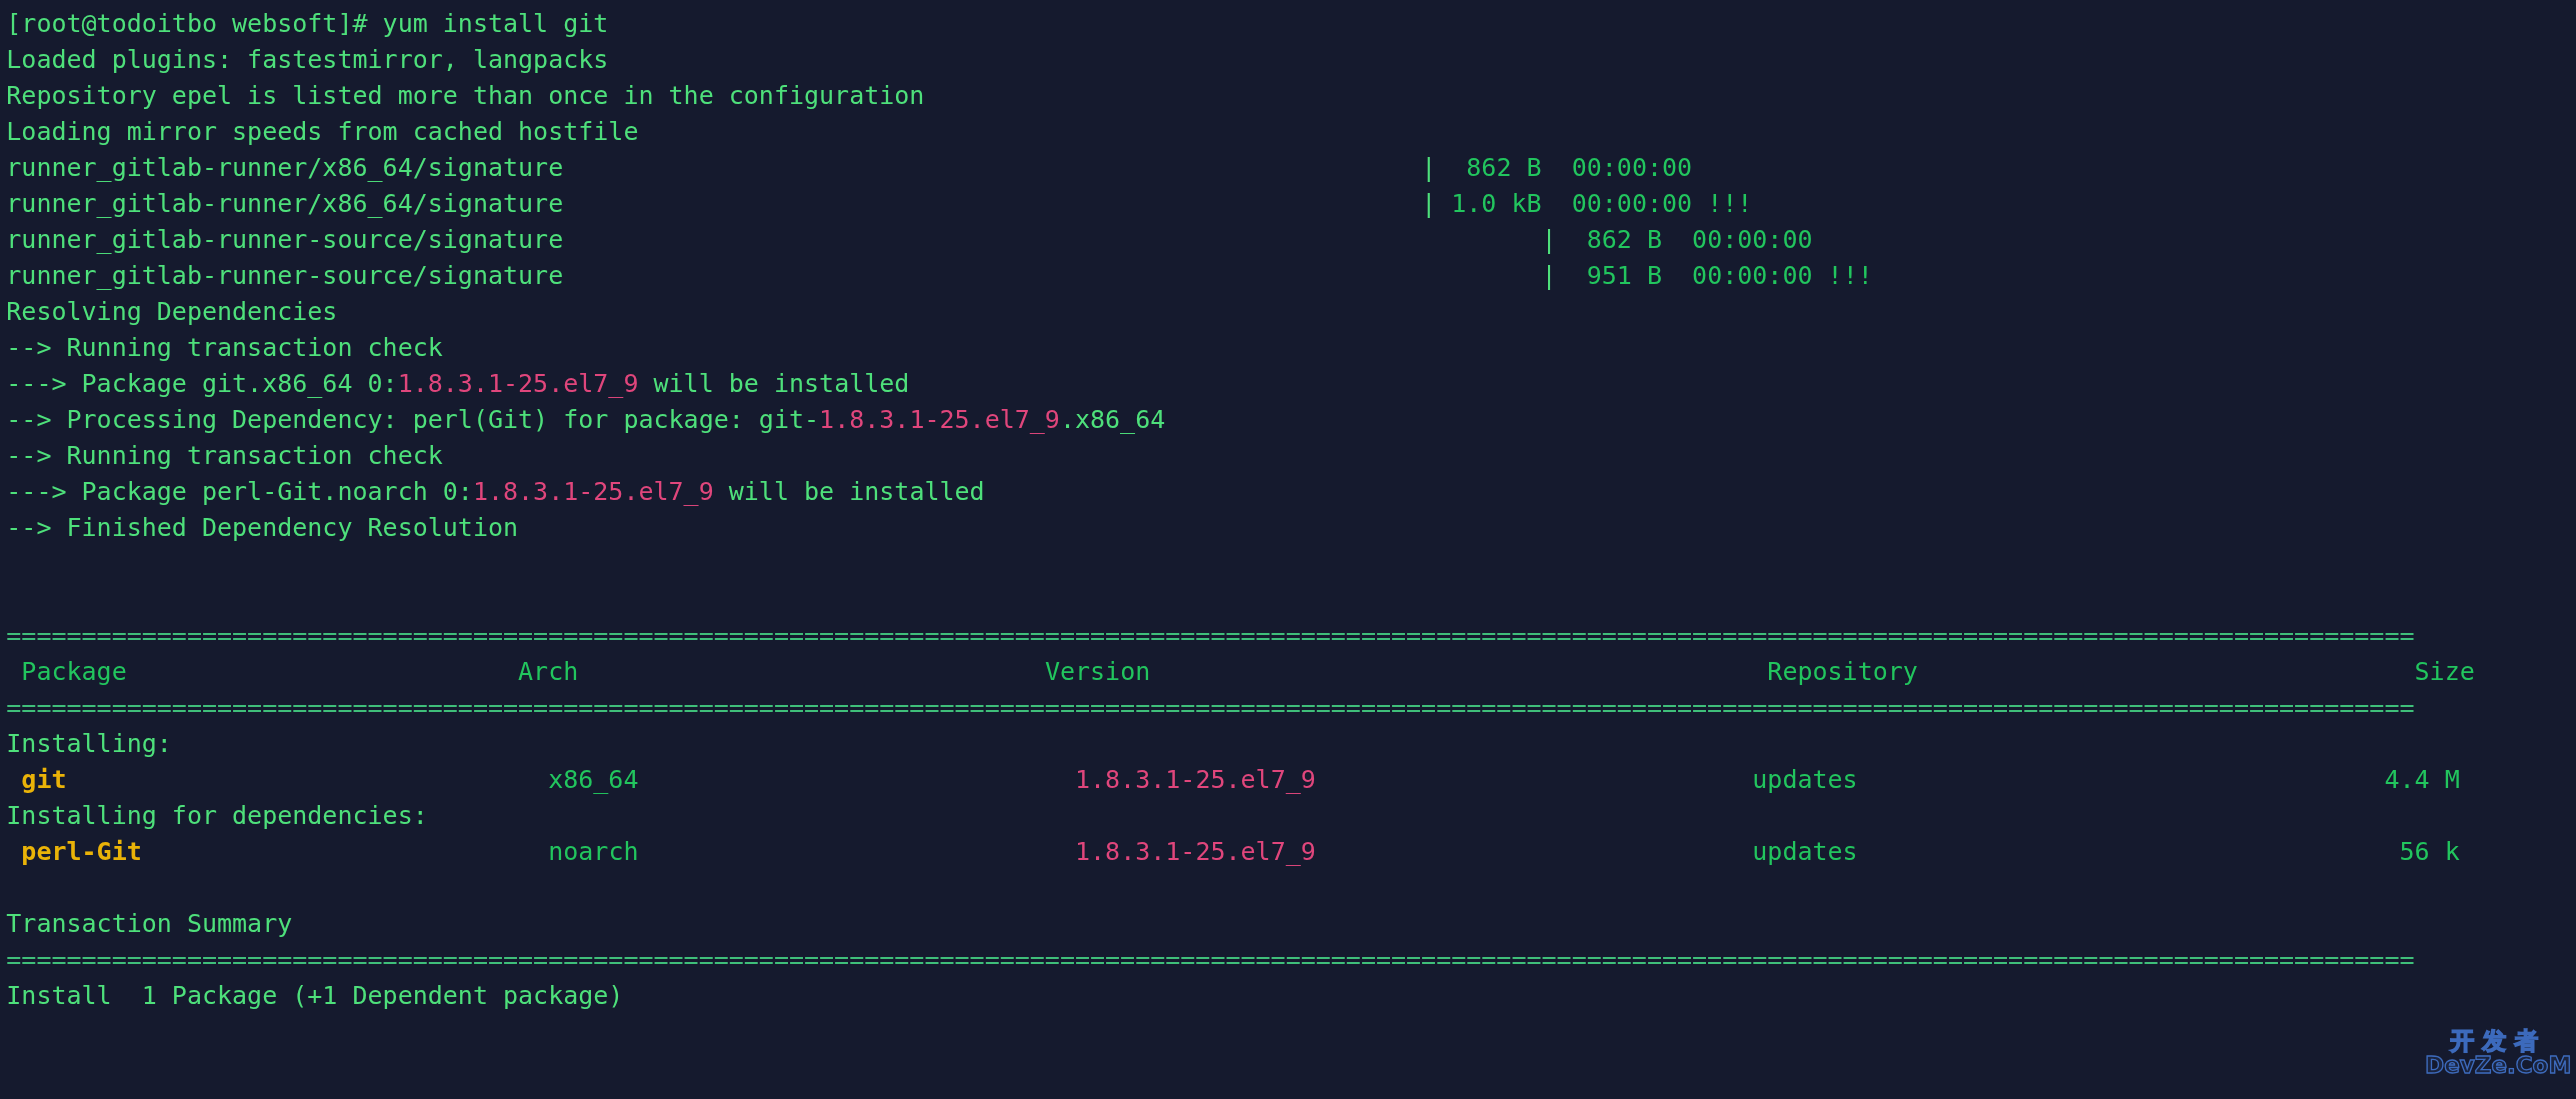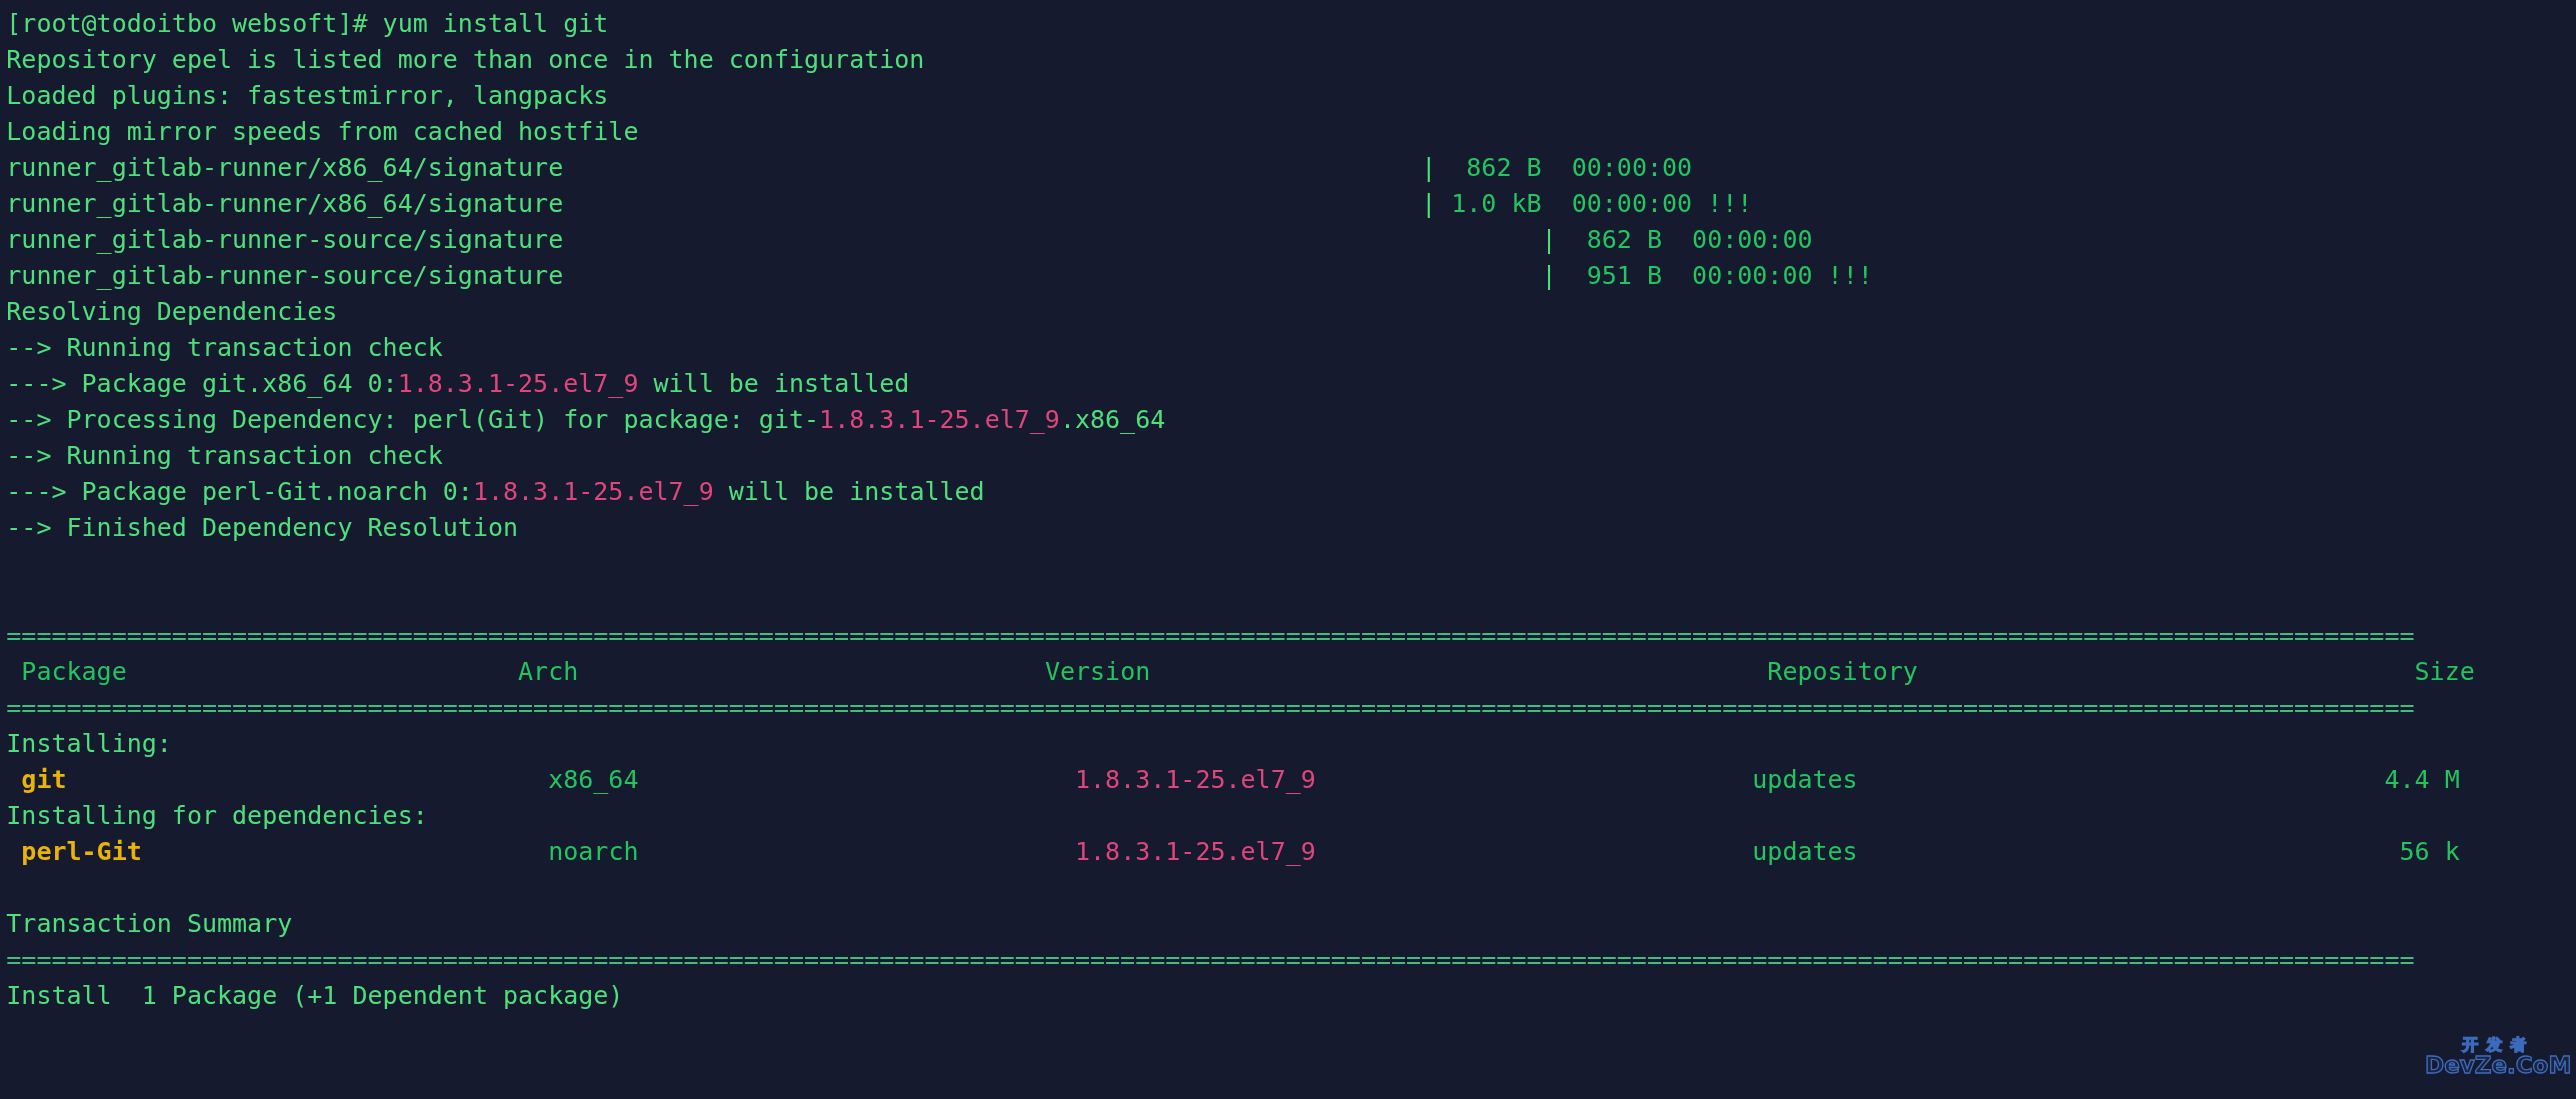--- a/index.html
+++ b/index.html
@@ -39,21 +39,21 @@
     position: absolute;
     right: 4.7px;
     bottom: 3.2px;
     text-align: center;
     font-family: "DejaVu Sans", "Liberation Sans", sans-serif;
     line-height: 1.0;
     pointer-events: none;
     opacity: 0.95;
   }
   #watermark .wm-cn {
-    font-size: 16px;
+    font-size: 24px;
     letter-spacing: 8px;
     color: #1b2540;
     -webkit-text-stroke: 1.3px #3f6fc4;
     text-shadow: 0 0 0.8px #6f9ae0;
     font-weight: bold;
   }
   #watermark .wm-en {
     font-size: 23px;
     letter-spacing: 0px;
     color: #1b2540;
@@ -64,22 +64,22 @@
     text-align: center;
   }
 </style>
 </head>
 <body>
 
 <div id="terminal">
 
   <div class="line"><span class="g">[root@todoitbo websoft]# </span><span class="g">yum install git</span></div>
 
+  <div class="line"><span class="g">Loaded plugins: fastestmirror, langpacks</span></div>
   <div class="line"><span class="g">Repository epel is listed more than once in the configuration</span></div>
-  <div class="line"><span class="g">Loaded plugins: fastestmirror, langpacks</span></div>
   <div class="line"><span class="g">Loading mirror speeds from cached hostfile</span></div>
 
   <div class="line"><span class="g">runner_gitlab-runner/x86_64/signature</span><span class="g">                                                         </span><span class="g">|</span><span class="g">  </span><span class="gt">862 B</span><span class="g">  </span><span class="gt">00:00:00</span><span class="g"> </span><span class="gt"></span></div>
 
   <div class="line"><span class="g">runner_gitlab-runner/x86_64/signature</span><span class="g">                                                         </span><span class="g">|</span><span class="g"> </span><span class="gt">1.0 kB</span><span class="g">  </span><span class="gt">00:00:00</span><span class="g"> </span><span class="gt">!!!</span></div>
 
   <div class="line"><span class="g">runner_gitlab-runner-source/signature</span><span class="g">                                                                 </span><span class="g">|</span><span class="g">  </span><span class="gt">862 B</span><span class="g">  </span><span class="gt">00:00:00</span><span class="g"> </span><span class="gt"></span></div>
 
   <div class="line"><span class="g">runner_gitlab-runner-source/signature</span><span class="g">                                                                 </span><span class="g">|</span><span class="g">  </span><span class="gt">951 B</span><span class="g">  </span><span class="gt">00:00:00</span><span class="g"> </span><span class="gt">!!!</span></div>
 

